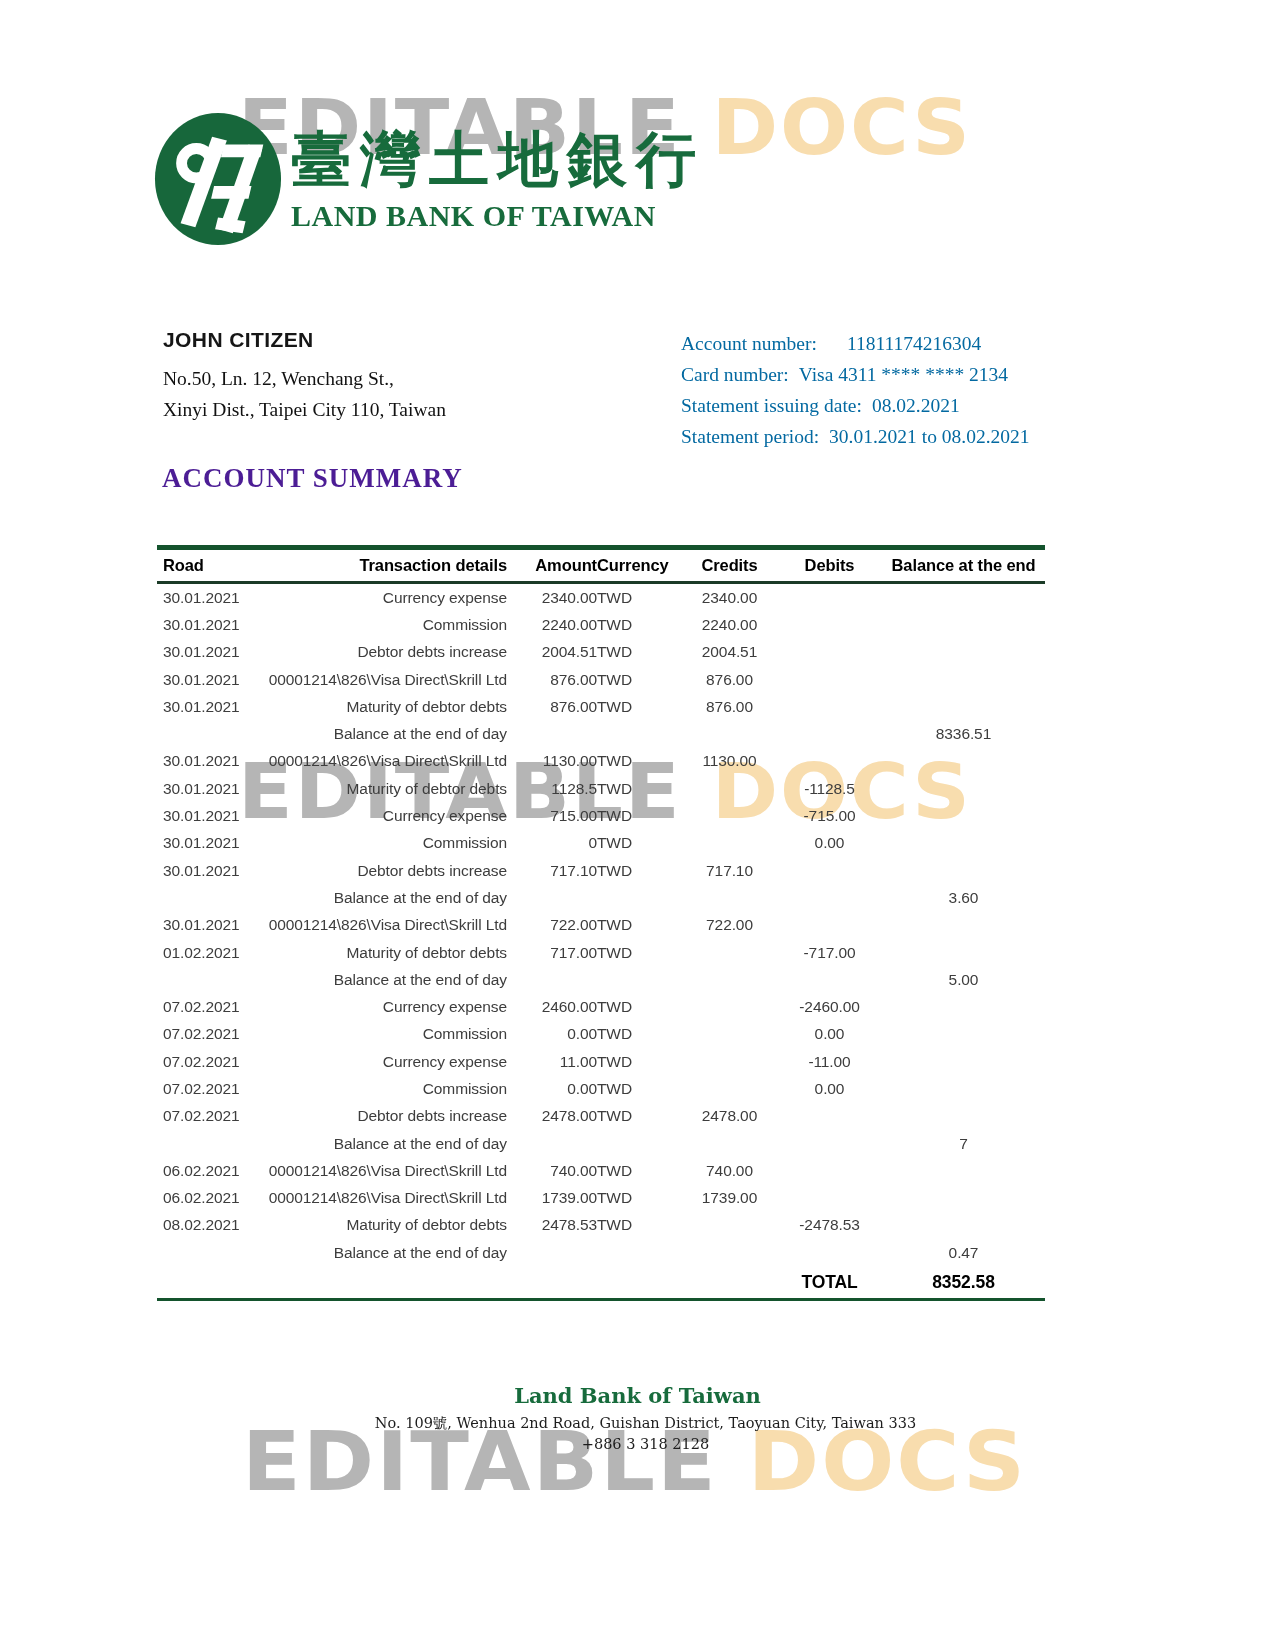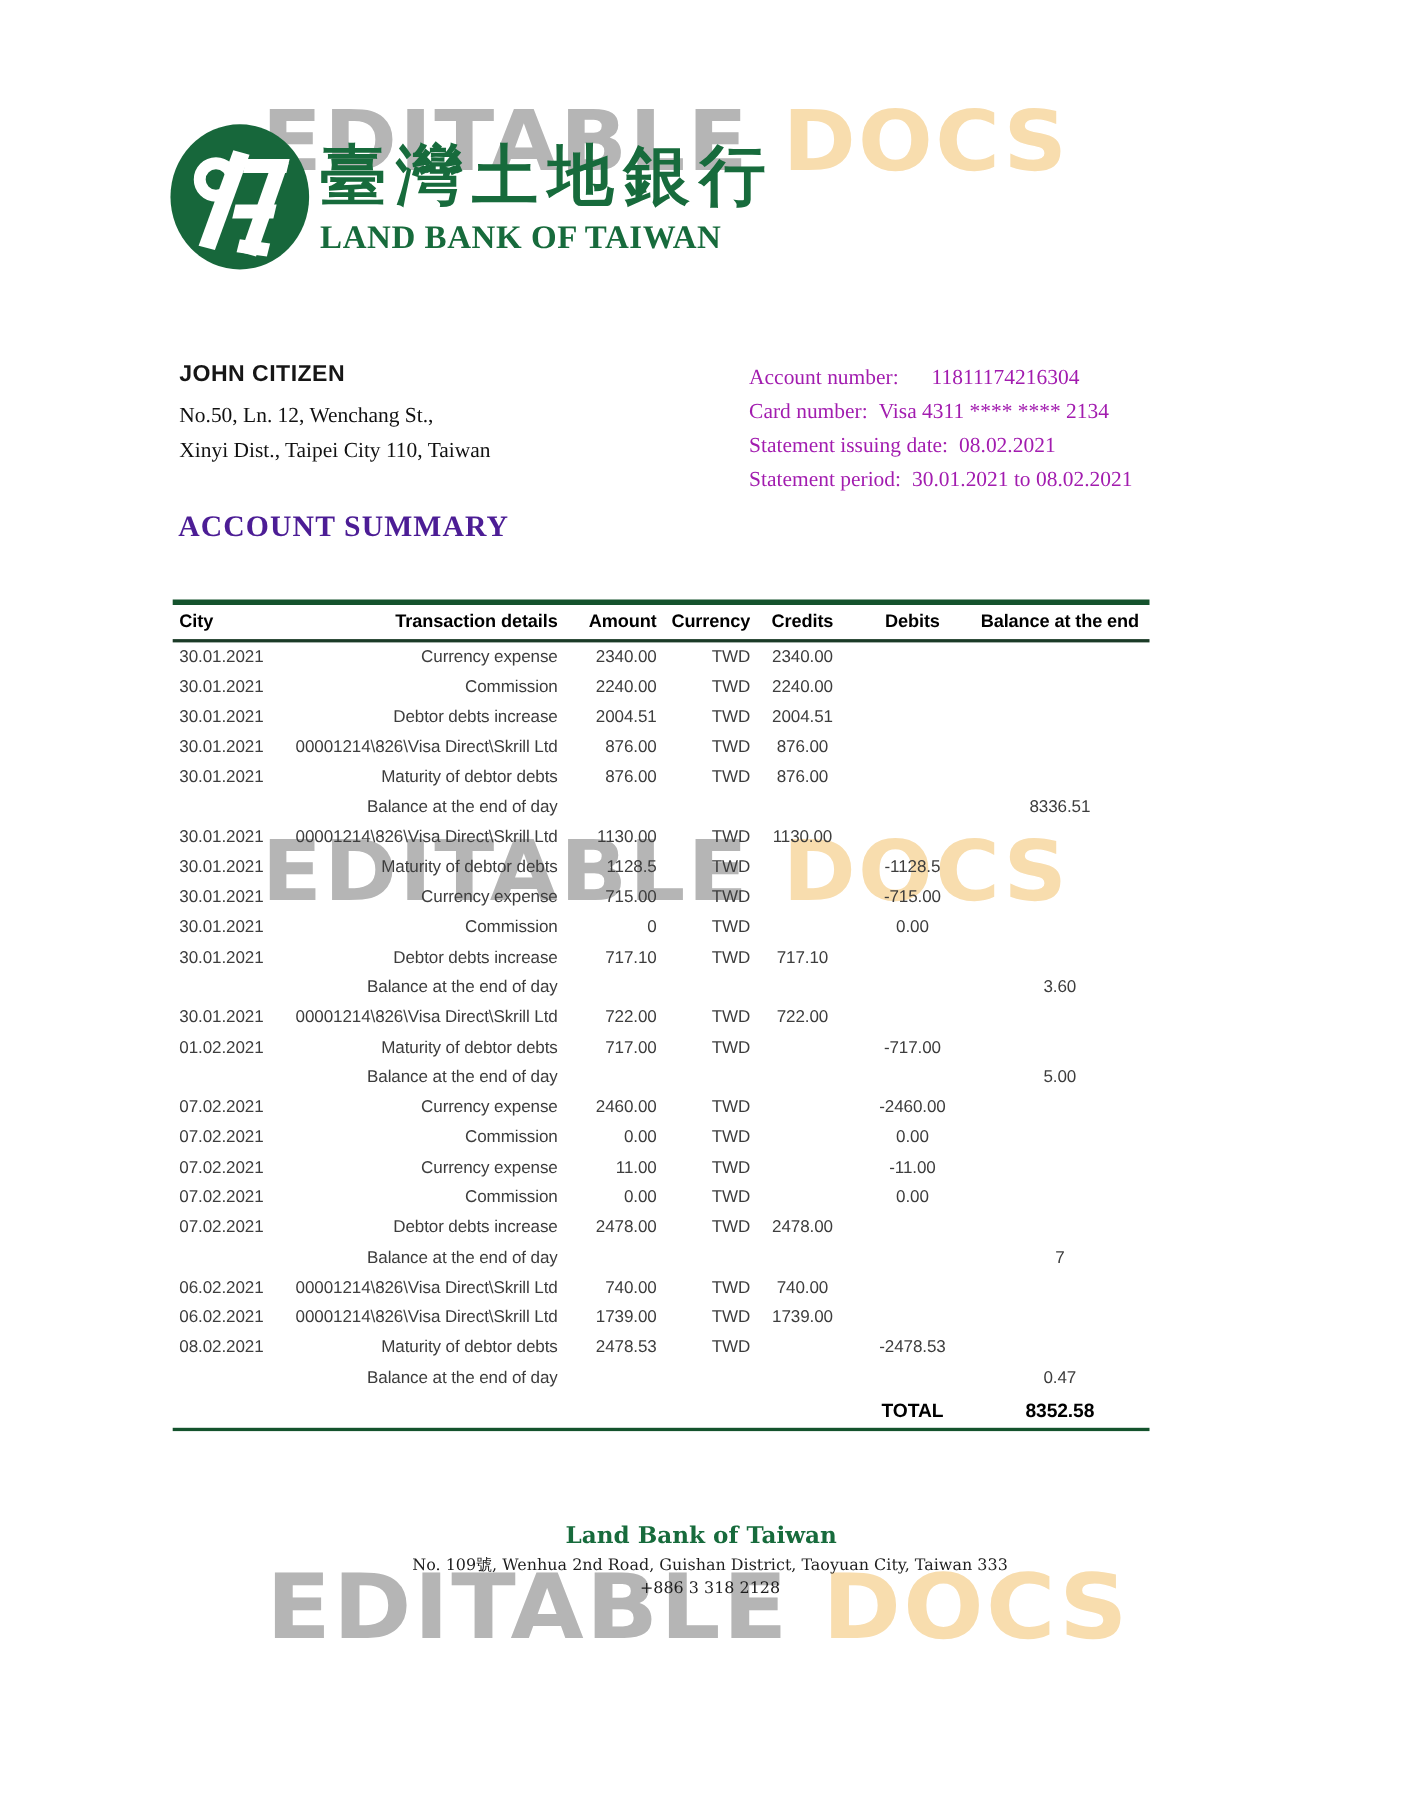--- a/index.html
+++ b/index.html
@@ -21,39 +21,39 @@
             font-size:60px;font-weight:bold;color:#176b3c;letter-spacing:9px;}
   .brand-en{position:absolute;left:291px;top:199px;z-index:1;font-family:"Liberation Serif",serif;
             font-size:30px;font-weight:bold;color:#176b3c;letter-spacing:.5px;}
 
   
   .customer{position:absolute;left:163px;top:328px;z-index:1;}
   .customer-name{font-weight:bold;font-size:21px;color:#161616;letter-spacing:.4px;margin-bottom:11px;}
   .addr{font-family:"Liberation Serif",serif;font-size:19.5px;color:#111;line-height:31px;}
 
   .acct-info{position:absolute;left:681px;top:328px;z-index:1;
-             font-family:"Liberation Serif",serif;font-size:19.5px;color:#a21caf;line-height:31px;}
+             font-family:"Liberation Serif",serif;font-size:19.5px;color:#0369a1;line-height:31px;}
   .ai-row .val{margin-left:10px;}
   .ai-row .val-wide{margin-left:30px;}
 
   
   .summary-title{position:absolute;left:162px;top:463px;z-index:1;font-family:"Liberation Serif",serif;
                  font-size:27px;font-weight:bold;color:#4c1d95;letter-spacing:1px;}
 
   
   .table{position:absolute;left:157px;top:545px;width:888px;z-index:1;
          font-size:15.5px;color:#3d3d3d;letter-spacing:-.1px;}
   .thead{display:flex;align-items:center;height:31px;font-weight:bold;color:#000;font-size:16.5px;
          border-top:5px solid #14532d;border-bottom:3px solid #1b3b27;}
   .tr{display:flex;align-items:center;height:27.3px;}
   .td{overflow:hidden;white-space:nowrap;}
   .col-date{width:98px;padding-left:6px;box-sizing:border-box;text-align:left;}
   .col-details{width:252px;text-align:right;}
   .col-amount{width:90px;text-align:right;}
-  .col-currency{width:85px;text-align:right;}
+  .col-currency{width:85px;text-align:left;}
   .col-credits{width:95px;text-align:center;}
   .col-debits{width:105px;text-align:center;}
   .col-balance{width:163px;text-align:center;}
   .total-row{display:flex;align-items:center;height:32px;font-weight:bold;color:#000;font-size:17.5px;
              border-bottom:3px solid #14532d;}
 
   
   .footer{position:absolute;left:0;top:1383px;width:1275px;text-align:center;z-index:1;
           font-family:"DejaVu Serif",serif;}
   .f-name{font-size:21px;font-weight:bold;color:#176b3c;margin-bottom:5px;}
@@ -106,21 +106,21 @@
     </div>
     <div class="ai-row">
       <span>Statement period:</span><span class="val">30.01.2021 to 08.02.2021</span>
     </div>
   </div>
 
   <div class="summary-title">ACCOUNT SUMMARY</div>
 
   <div class="table">
     <div class="thead">
-      <div class="td col-date">City</div>
+      <div class="td col-date">Road</div>
       <div class="td col-details">Transaction details</div>
       <div class="td col-amount">Amount</div>
       <div class="td col-currency">Currency</div>
       <div class="td col-credits">Credits</div>
       <div class="td col-debits">Debits</div>
       <div class="td col-balance">Balance at the end</div>
     </div>
     <div class="tbody">
         <div class="tr">
     <div class="td col-date">30.01.2021</div>

